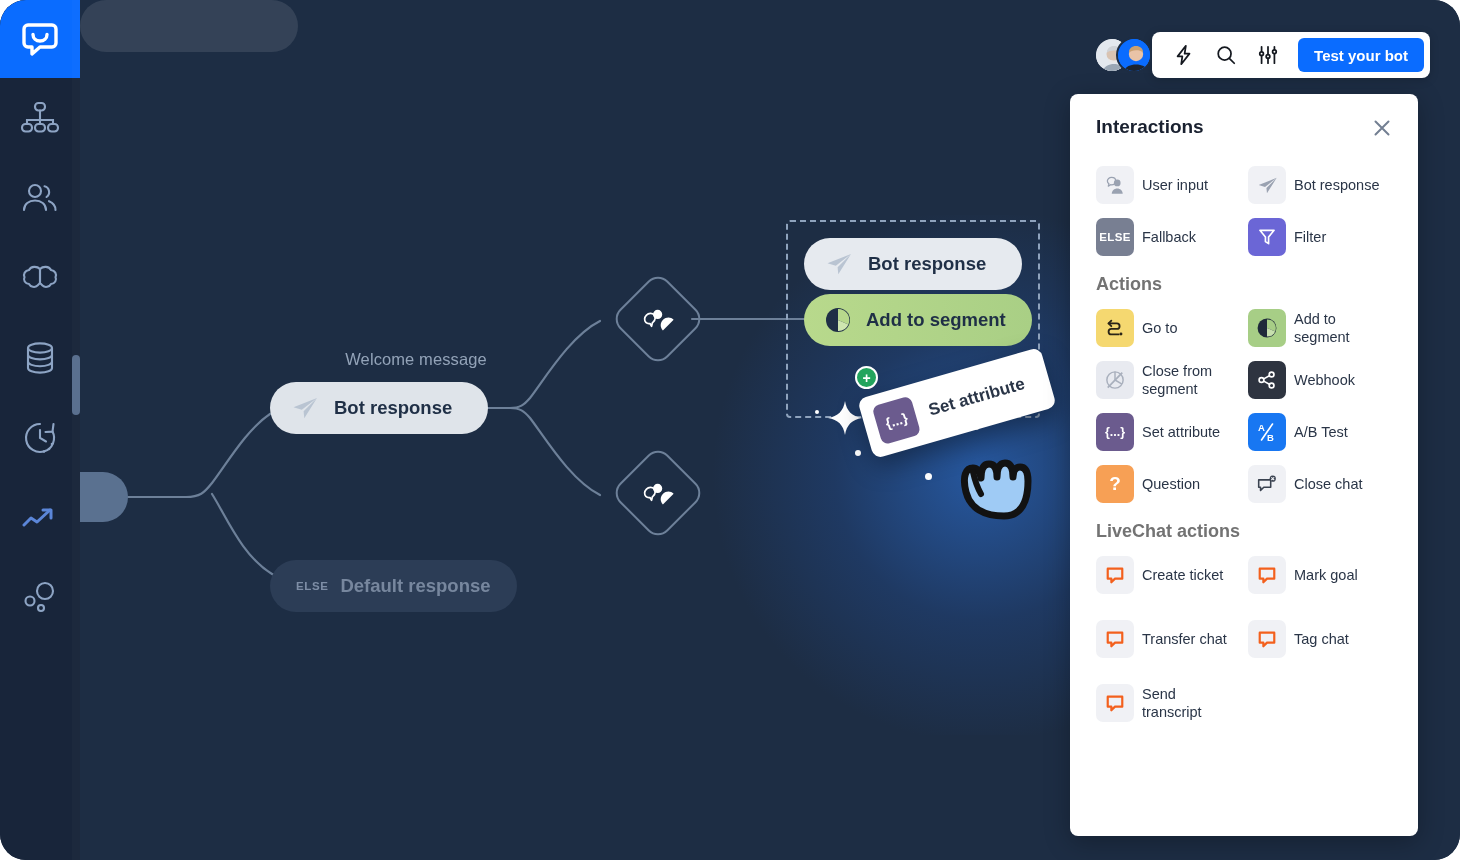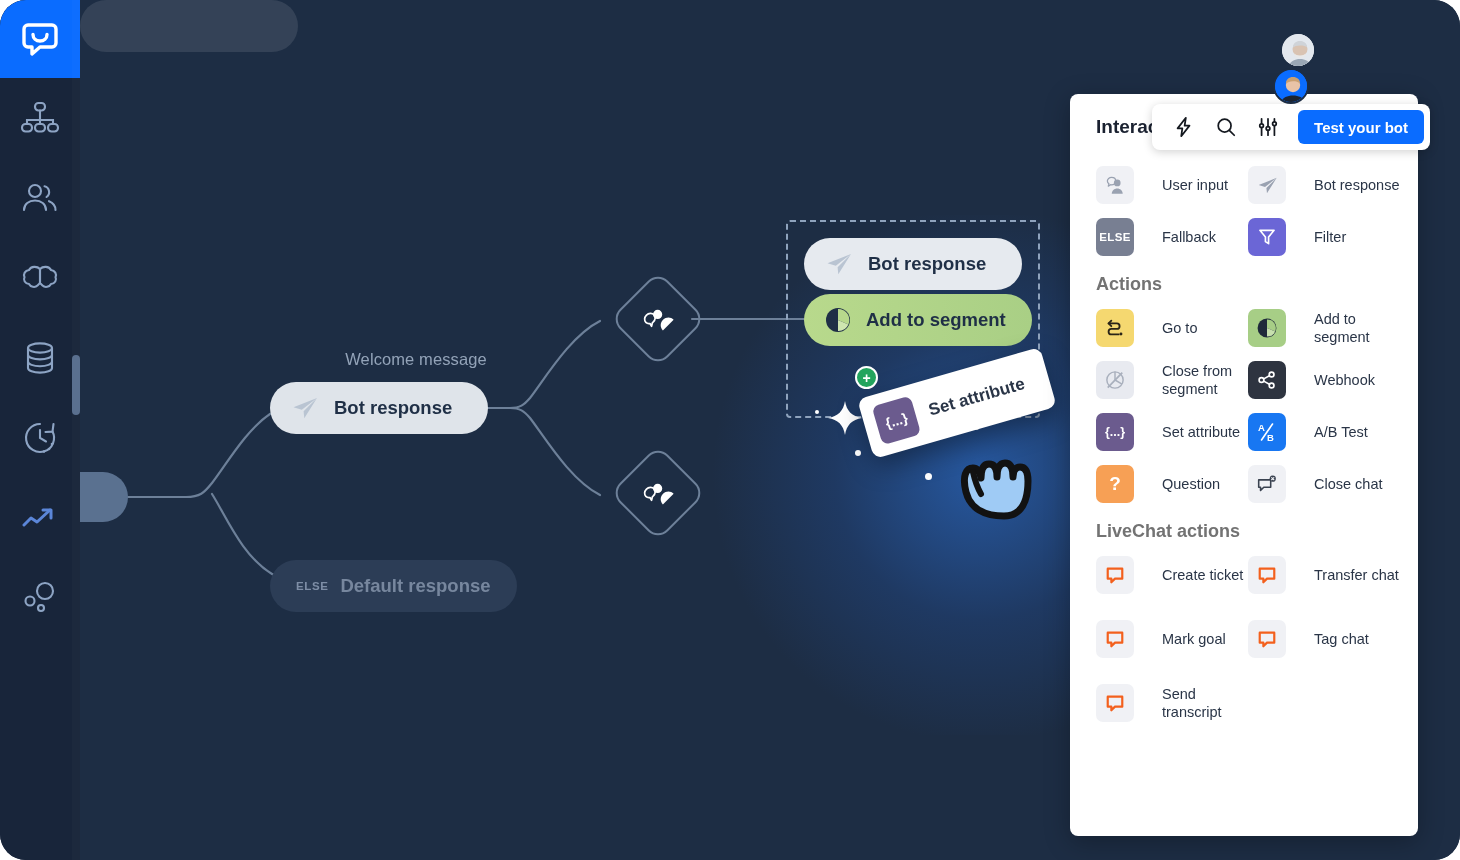--- a/index.html
+++ b/index.html
@@ -167,21 +167,20 @@
     color: #fff; font-size: 14px; font-weight: bold; line-height: 1;
   }
   .sparkle { position: absolute; pointer-events: none; }
   .dot { position: absolute; background: #fff; border-radius: 50%; }
 
   
   #topbar {
     position: absolute; right: 30px; top: 32px;
     display: flex; align-items: center; 
     z-index: 40;
-    flex-direction: column;
   }
   .avatar {
     width: 36px; height: 36px; border-radius: 50%;
     border: 2px solid #1d2d44;
     overflow: hidden; position: relative;
     flex: 0 0 auto;
   }
   #avatar-1 { background: #e4e8ee; margin-right: -14px; z-index: 2;}
   #avatar-2 { background: #0a6cff; z-index: 3; }
   #toolbar-card {
@@ -225,21 +224,21 @@
   .section-title {
     font-size: 18px; font-weight: bold; color: #737373;
     margin: 18px 0 14px 0;
   }
   .grid {
     display: grid;
     grid-template-columns: 152px 152px;
     row-gap: 14px; column-gap: 0;
   }
   .item {
-    display: flex; align-items: center; gap: 28px;
+    display: flex; align-items: center; gap: 8px;
     cursor: pointer;
   }
   .tile {
     width: 38px; height: 38px; border-radius: 7px;
     display: flex; align-items: center; justify-content: center;
     flex: 0 0 auto;
     font-weight: bold;
   }
   .item-label {
     font-size: 14.5px; color: #2a3547; line-height: 1.25;
@@ -632,30 +631,30 @@
         </div>
         <div class="item-label">Create ticket</div>
       </div>
 
       <div class="item">
         <div class="tile t-grey">
           <svg width="20" height="20" viewBox="0 0 22 22" fill="none" stroke="#f3601d" stroke-width="2.4" stroke-linejoin="round">
             <path d="M3 4h16v11h-8l-4 4v-4H3z"></path>
           </svg>
         </div>
-        <div class="item-label">Transfer chat</div>
+        <div class="item-label">Mark goal</div>
       </div>
 
       <div class="item">
         <div class="tile t-grey">
           <svg width="20" height="20" viewBox="0 0 22 22" fill="none" stroke="#f3601d" stroke-width="2.4" stroke-linejoin="round">
             <path d="M3 4h16v11h-8l-4 4v-4H3z"></path>
           </svg>
         </div>
-        <div class="item-label">Mark goal</div>
+        <div class="item-label">Transfer chat</div>
       </div>
 
       <div class="item">
         <div class="tile t-grey">
           <svg width="20" height="20" viewBox="0 0 22 22" fill="none" stroke="#f3601d" stroke-width="2.4" stroke-linejoin="round">
             <path d="M3 4h16v11h-8l-4 4v-4H3z"></path>
           </svg>
         </div>
         <div class="item-label">Tag chat</div>
       </div>

